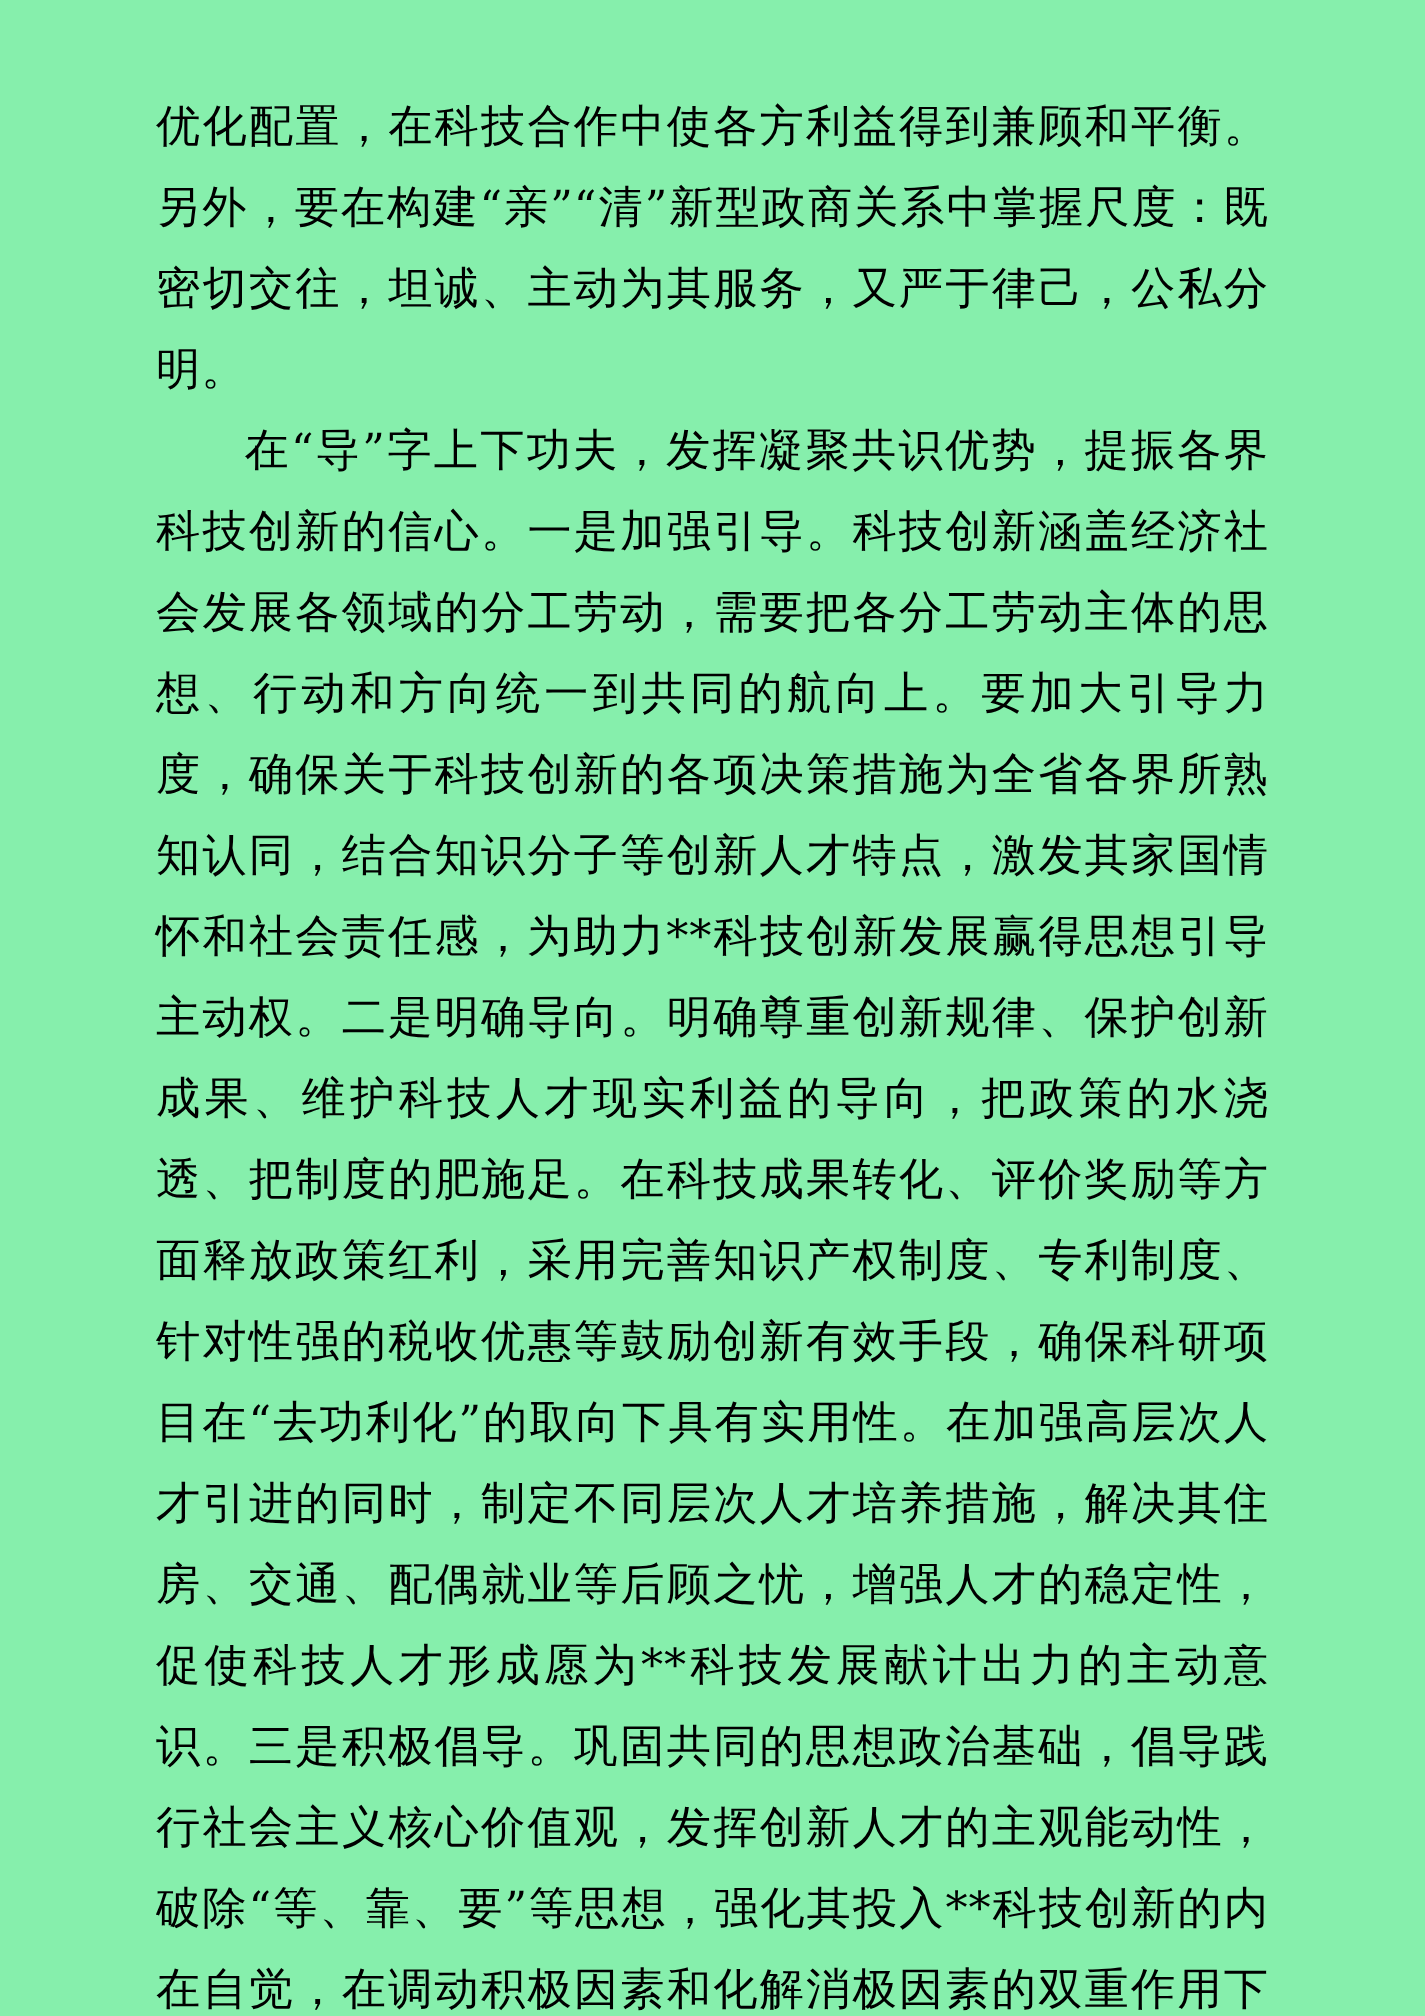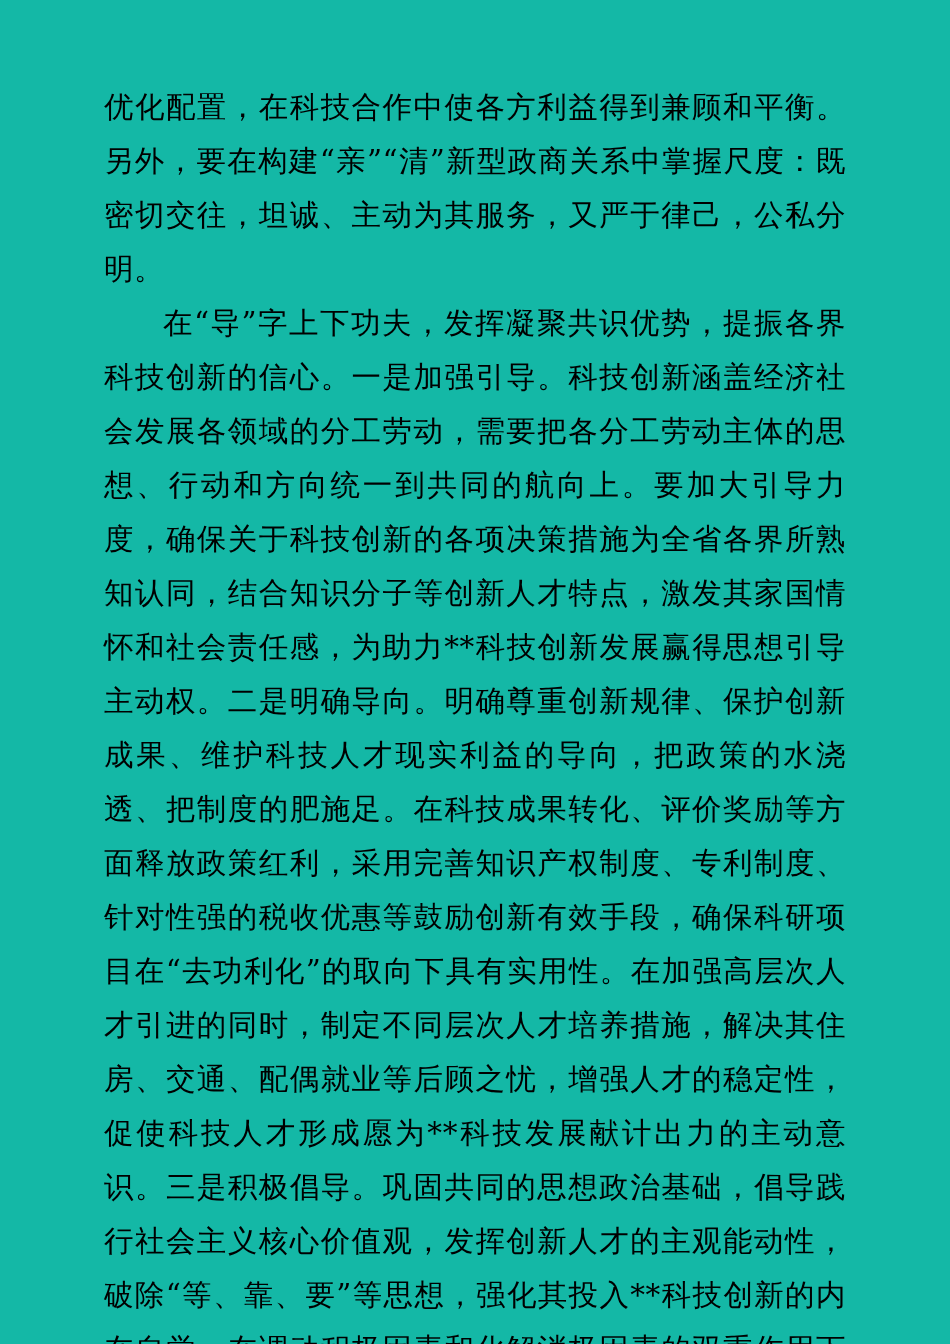--- a/index.html
+++ b/index.html
@@ -11,23 +11,23 @@
     width: 950px;
     height: 1344px;
     font-family: "DejaVu Serif", "Liberation Serif", serif;
     color: #000000;
     overflow: hidden;
   }
   .page {
     position: relative;
     width: 950px;
     height: 1344px;
-    background: #14b8a6;
+    background: #86efac;
     box-sizing: border-box;
-    padding: 80px 104px 70px 104px;
+    padding: 57px 104px 70px 104px;
   }
   .doc-body {
     font-size: 29.5px;
     line-height: 54px;
     text-align: justify;
     text-justify: inter-ideograph;
     letter-spacing: 0.6px;
   }
   .para {
     margin: 0;

